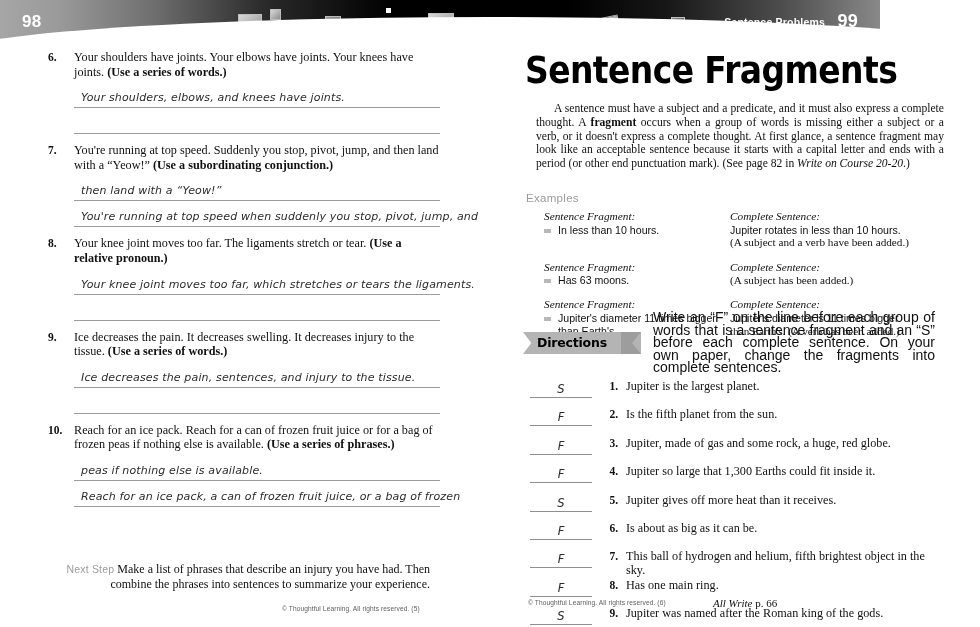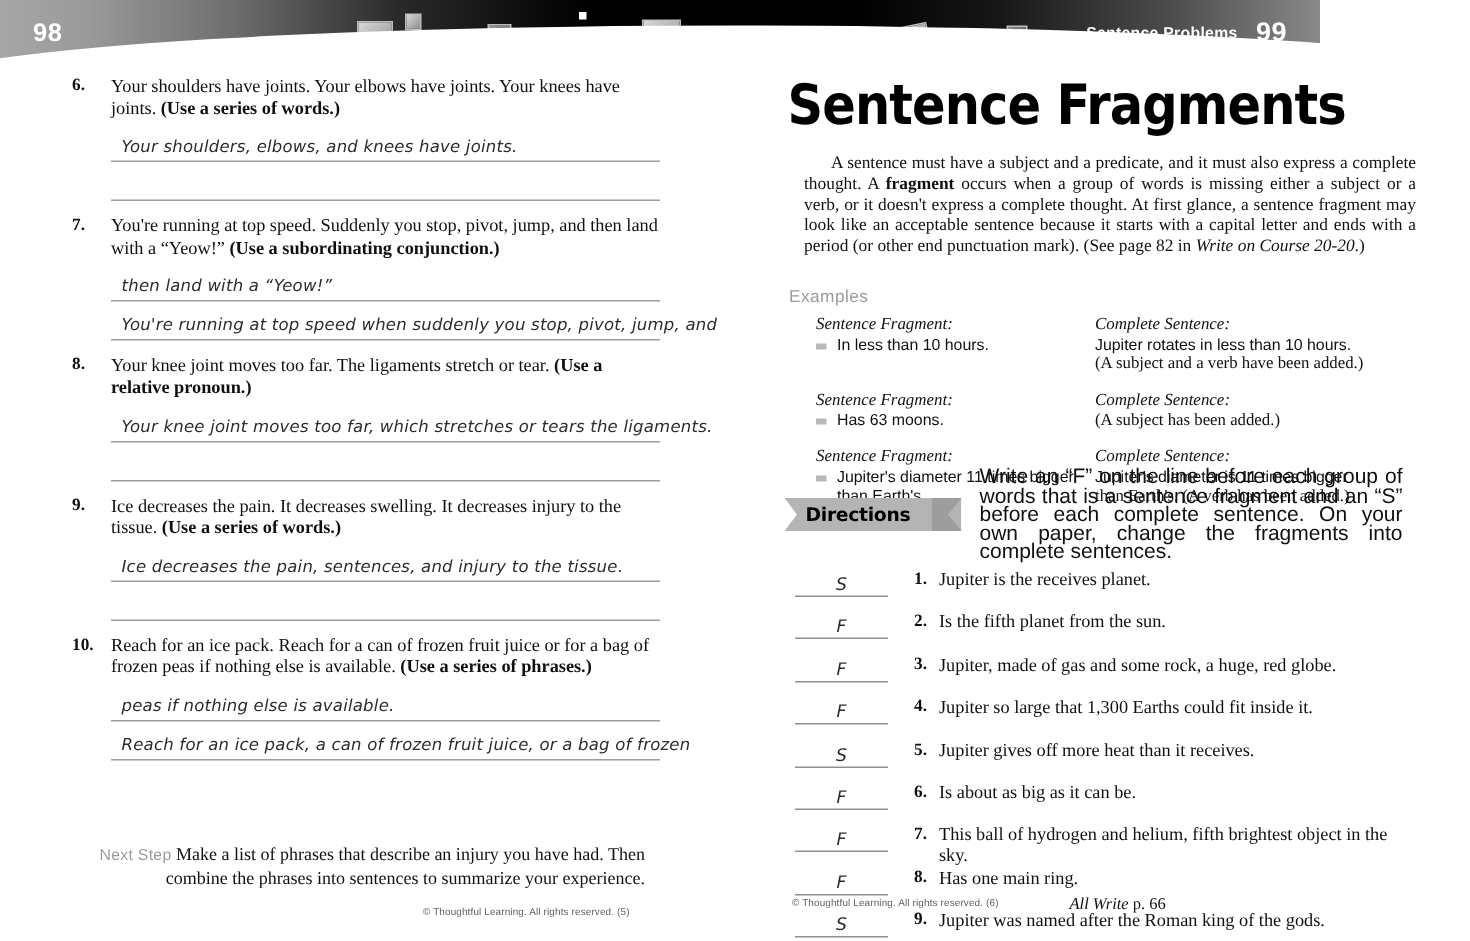--- a/index.html
+++ b/index.html
@@ -509,21 +509,21 @@
     </div>
     <div class="dir-body">Write an “F” on the line before each group of words that is a sentence fragment and an “S” before each complete sentence. On your own paper, change the fragments into complete sentences.</div>
   </div>
 
   <div class="q-list">
     <div class="q-row">
       <div class="q-blank">
           <span class="q-mark">S</span>
         </div>
       <div class="q-num">1.</div>
-      <div class="q-text">Jupiter is the receives planet.</div>
+      <div class="q-text">Jupiter is the largest planet.</div>
     </div>
     <div class="q-row">
       <div class="q-blank">
           <span class="q-mark">F</span>
         </div>
       <div class="q-num">2.</div>
       <div class="q-text">Is the fifth planet from the sun.</div>
     </div>
     <div class="q-row">
       <div class="q-blank">

